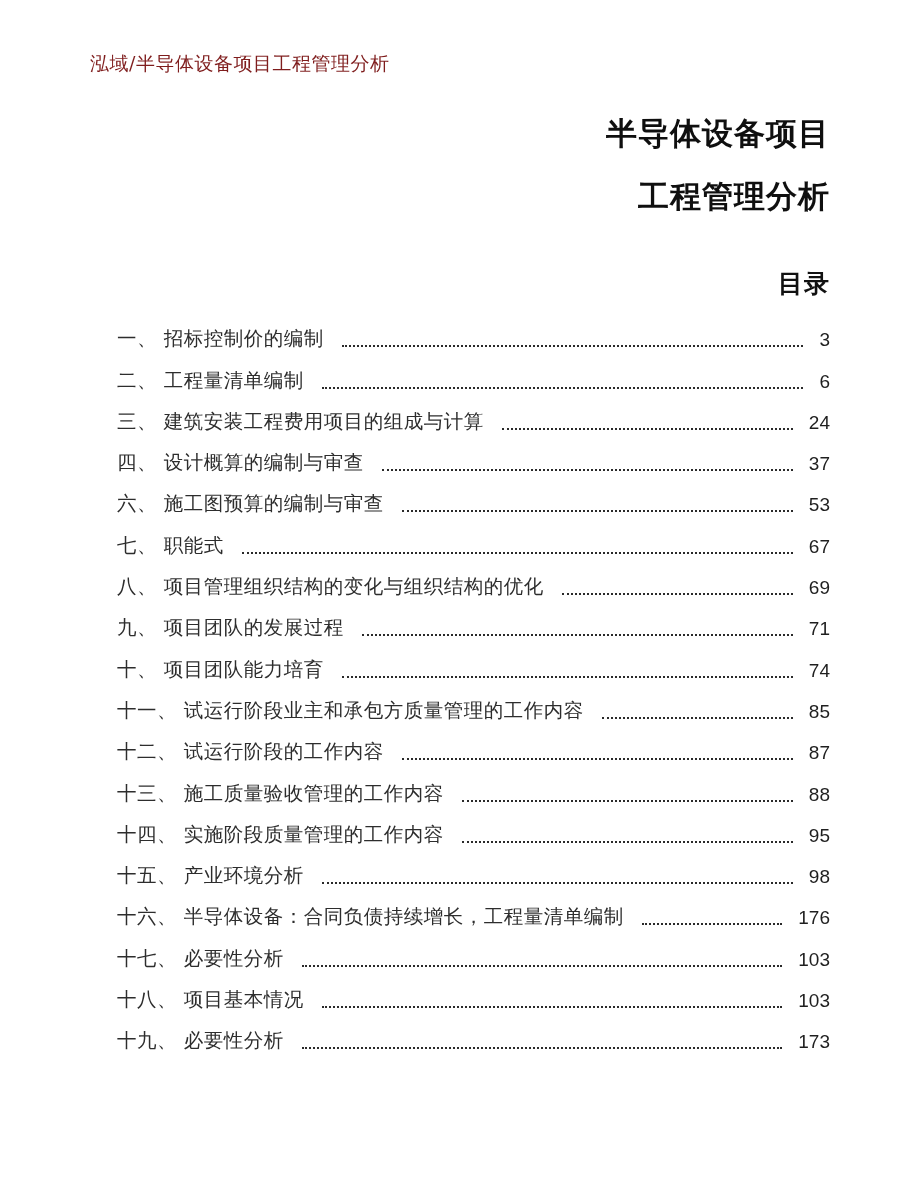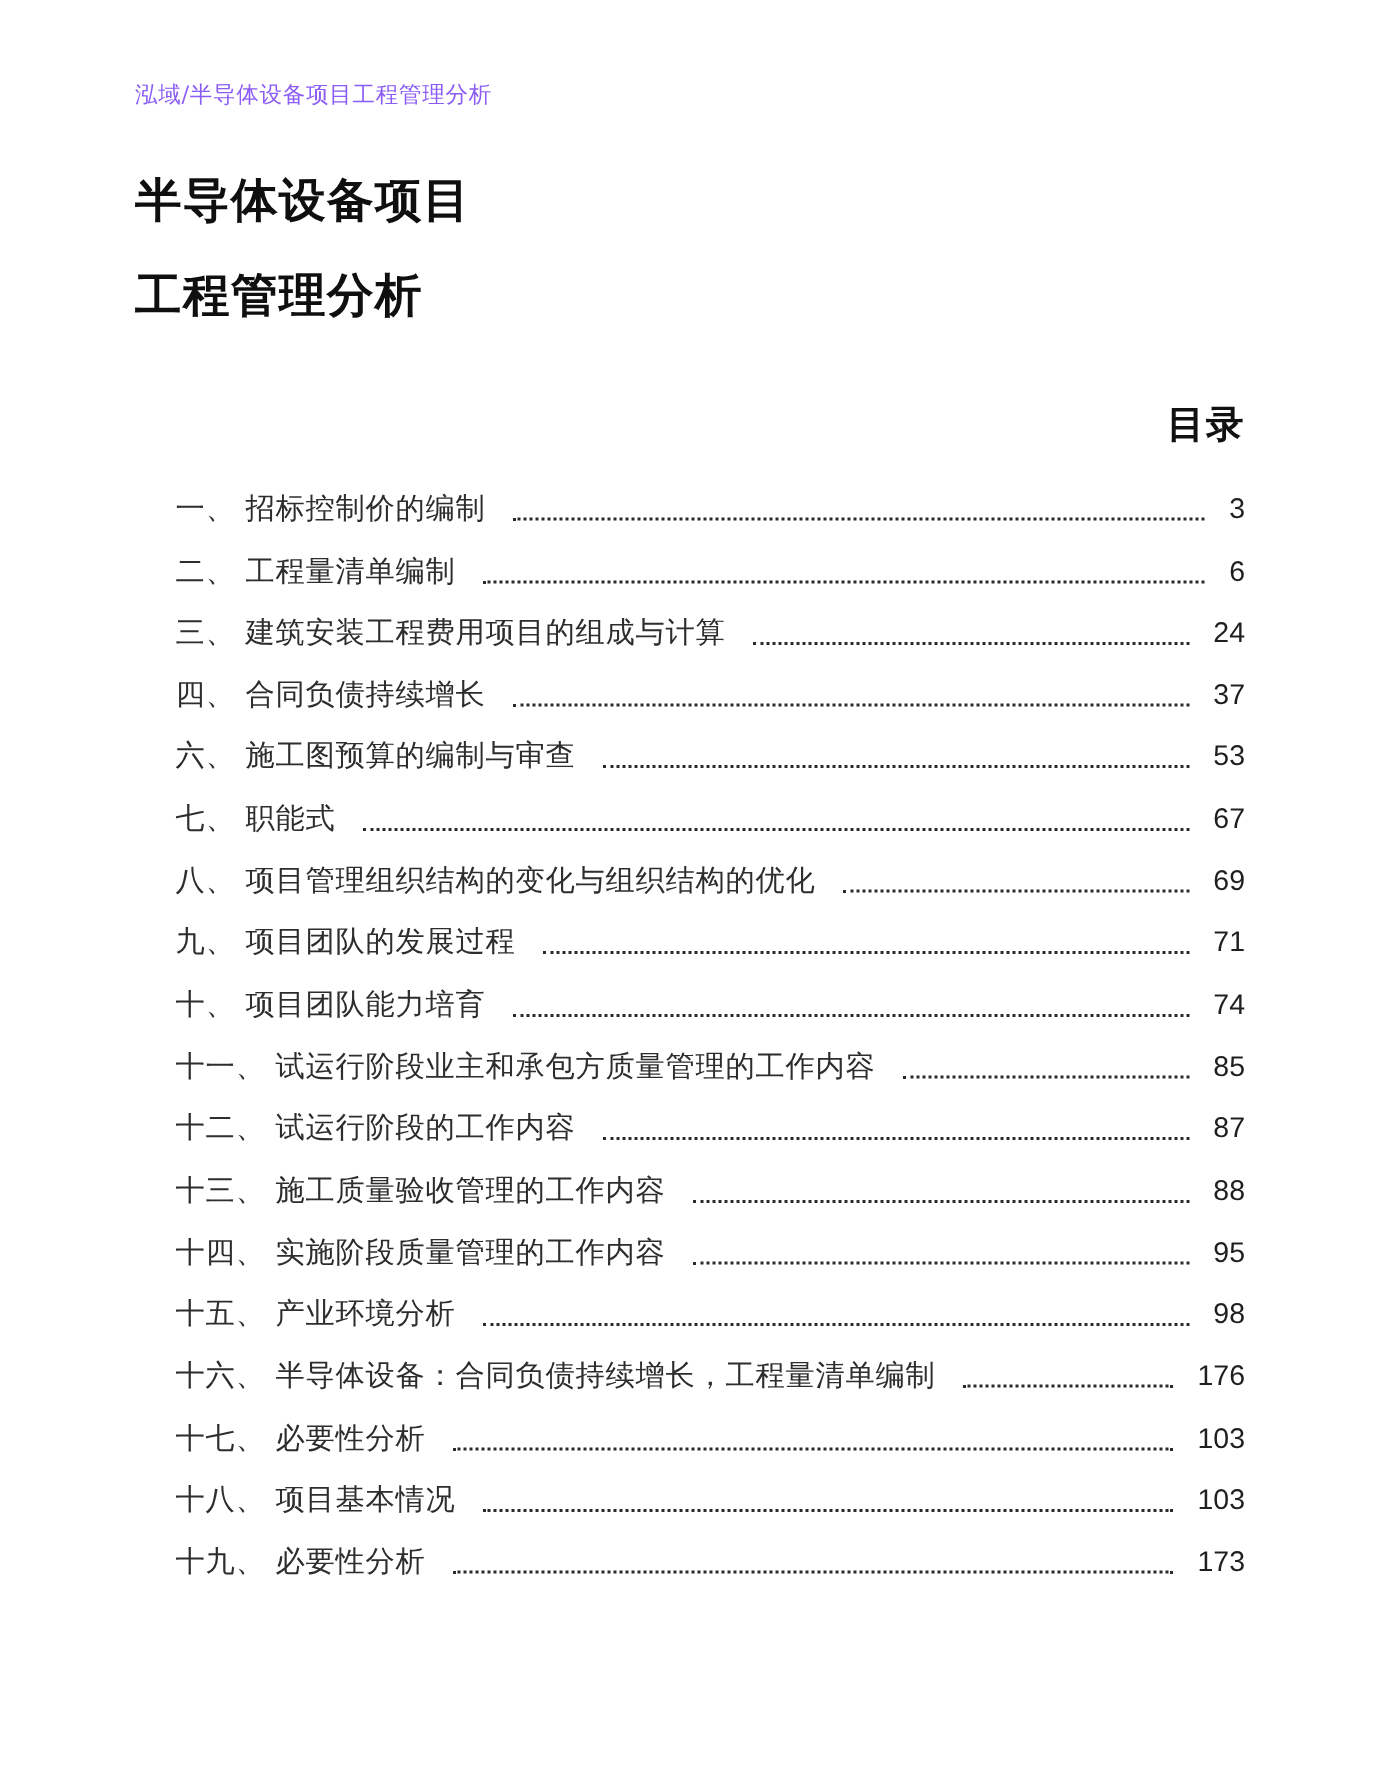--- a/index.html
+++ b/index.html
@@ -2,26 +2,26 @@
 <html><head>
 <meta charset="utf-8">
 <style>
   html,body{margin:0;padding:0;background:#ffffff;}
   body{width:920px;height:1191px;overflow:hidden;font-family:"Liberation Sans",sans-serif;}
   .page{position:relative;width:920px;height:1191px;background:#ffffff;color:#262626;}
 
   .doc-header{
     position:absolute;left:90px;top:54px;
     font-family:"DejaVu Serif",serif;
-    font-size:15px;line-height:18px;color:#8b5cf6;letter-spacing:0.5px;
+    font-size:19px;line-height:18px;color:#7f1d1d;letter-spacing:0.5px;
     white-space:nowrap;
   }
 
   .title-line{
-    position:absolute;left:90px;width:740px;text-align:left;
+    position:absolute;left:90px;width:740px;text-align:right;
     font-family:"Liberation Sans",sans-serif;font-weight:700;
     font-size:31px;line-height:36px;color:#0f0f0f;letter-spacing:1px;
     white-space:nowrap;
   }
   .title-line.l1{top:116px;}
   .title-line.l2{top:179px;}
 
   .toc-heading{
     position:absolute;left:90px;width:740px;top:268px;text-align:right;
     font-family:"Liberation Sans",sans-serif;font-weight:700;
@@ -76,21 +76,21 @@
       <span class="toc-page">6</span>
     </div>
 
     <div class="toc-row">
       <span class="toc-label">三、 建筑安装工程费用项目的组成与计算</span>
       <span class="toc-leader"></span>
       <span class="toc-page">24</span>
     </div>
 
     <div class="toc-row">
-      <span class="toc-label">四、 合同负债持续增长</span>
+      <span class="toc-label">四、 设计概算的编制与审查</span>
       <span class="toc-leader"></span>
       <span class="toc-page">37</span>
     </div>
 
 
     <div class="toc-row">
       <span class="toc-label">六、 施工图预算的编制与审查</span>
       <span class="toc-leader"></span>
       <span class="toc-page">53</span>
     </div>

